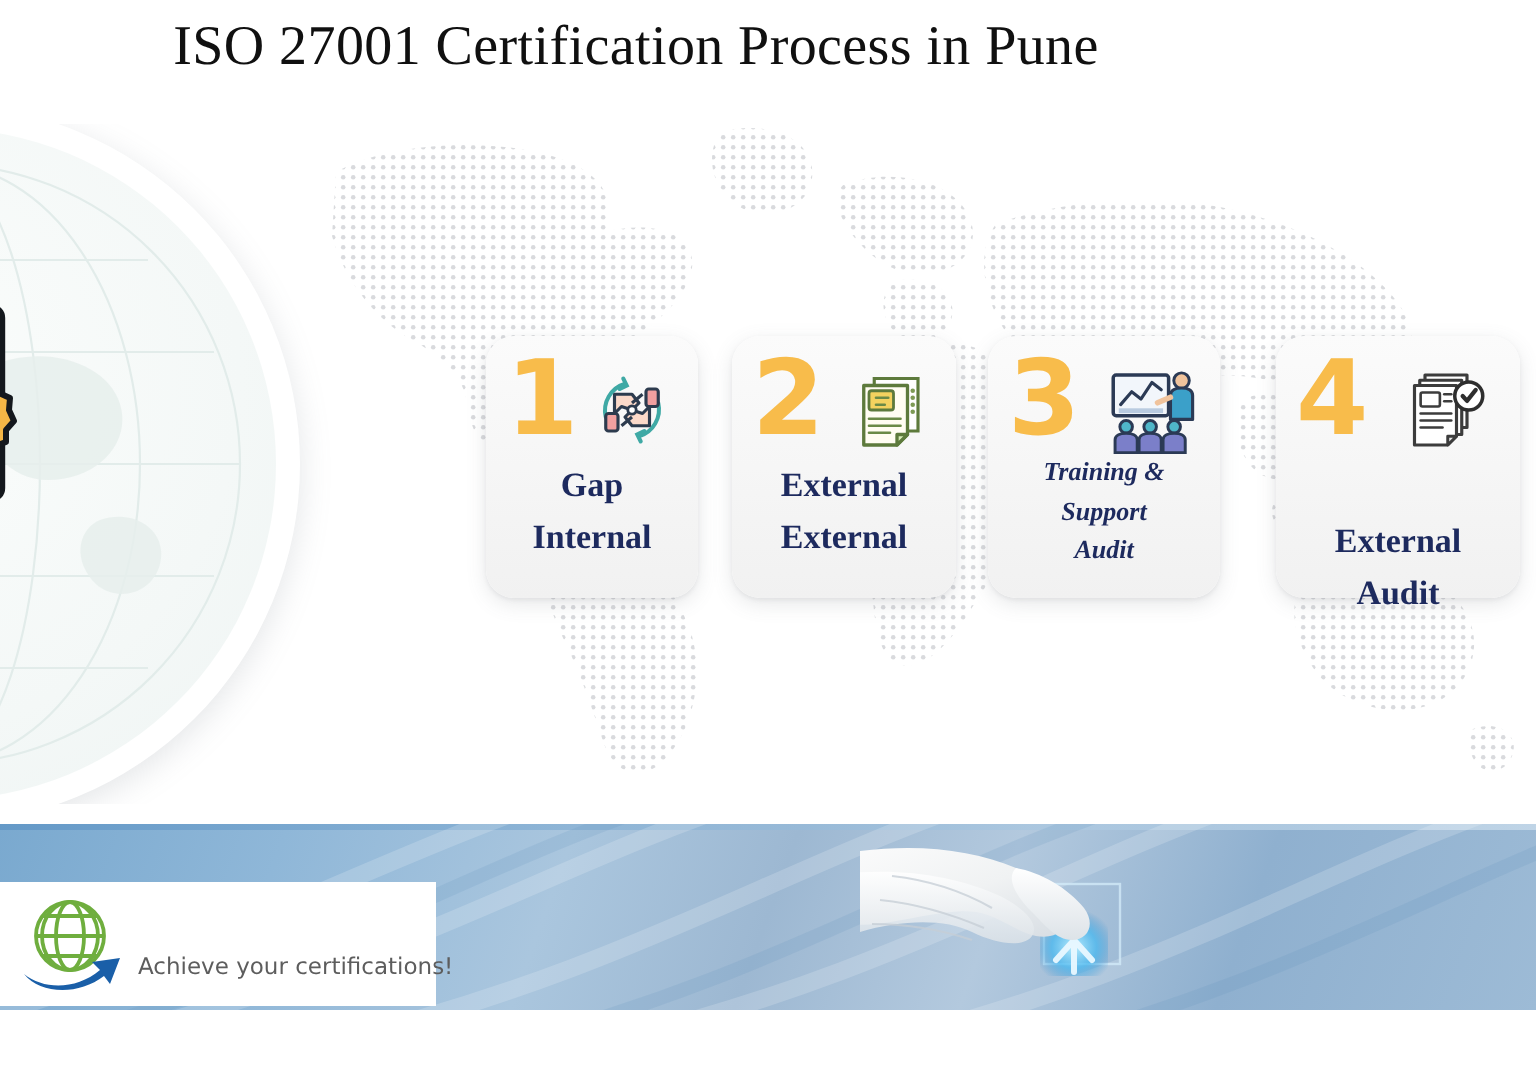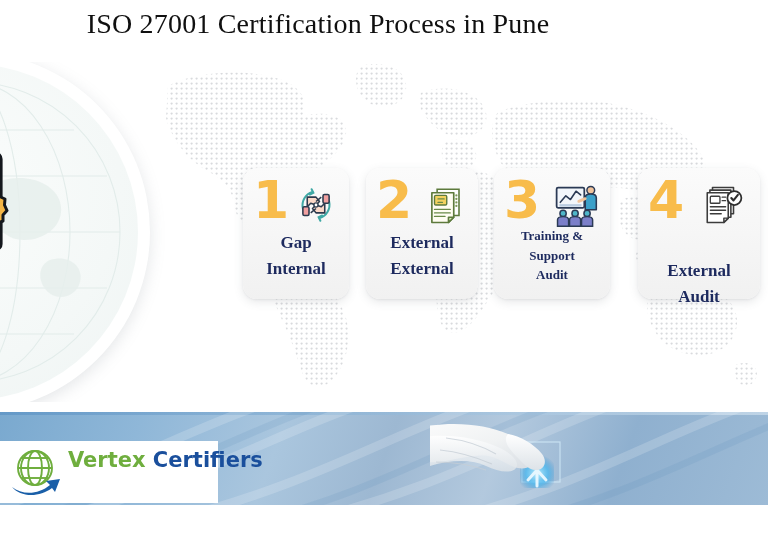--- a/index.html
+++ b/index.html
@@ -70,21 +70,21 @@
     padding:0 6px;
   }
   #card-1{left:243px;width:106px;}
   #card-2{left:366px;width:112px;}
   #card-3{left:494px;width:116px;}
   #card-4{left:638px;width:122px;}
   #card-1 .cicon{left:52px;}
   #card-2 .cicon{left:58px;}
   #card-3 .cicon{left:58px;top:14px;width:48px;height:48px;}
   #card-4 .cicon{left:64px;}
-  #card-3 .lbl{top:58px;font-size:13px;}
+  #card-3 .lbl{top:58px;font-size:13px;font-style:italic;}
   #card-4 .lbl{top:68px;margin-top:22px;}
 
   
   .band{
     position:absolute;left:0;top:412px;width:768px;height:93px;overflow:hidden;
     background:linear-gradient(110deg,#7aa9cf 0%,#8fb7d8 18%,#aac6de 36%,#9db8d2 50%,#b3c9de 64%,#8fb0cf 80%,#9dbbd6 100%);
   }
   .band .waves{position:absolute;inset:0;}
   .band .topline{position:absolute;left:0;top:0;width:768px;height:3px;background:linear-gradient(90deg,#5b92c4,#86b0d4 40%,#cfe0ee 100%);opacity:.7;}
   .band .hand{position:absolute;left:430px;top:2px;width:210px;height:91px;}
@@ -387,19 +387,16 @@
           <circle cx="25" cy="21" r="17"></circle>
           <ellipse cx="25" cy="21" rx="7" ry="17"></ellipse>
           <ellipse cx="25" cy="21" rx="14" ry="17"></ellipse>
           <line x1="8" y1="21" x2="42" y2="21"></line>
           <path d="M11.5 11 H38.5"></path>
           <path d="M11.5 31 H38.5"></path>
         </g>
         <path d="M2 40 C12 48 28 48 40 38 L36 34 L50 32 L45 45 L42 41 C29 51 10 50 2 40 Z" fill="#1A5FA8" stroke="none"></path>
       </svg>
     </div>
-    <div class="logo-name">
-      <span class="v">Vertex</span>
-      <span class="c">Certifiers</span>
-    </div>
+    <div class="logo-tag">Achieve your certifications!</div>
   </div>
 
 </div>
 
 </body></html>

